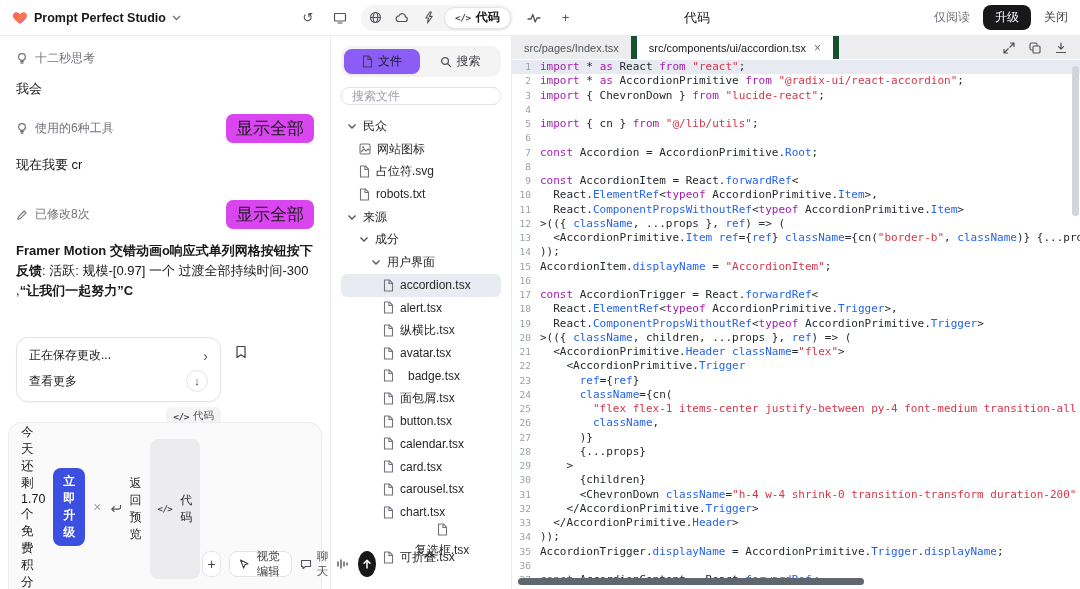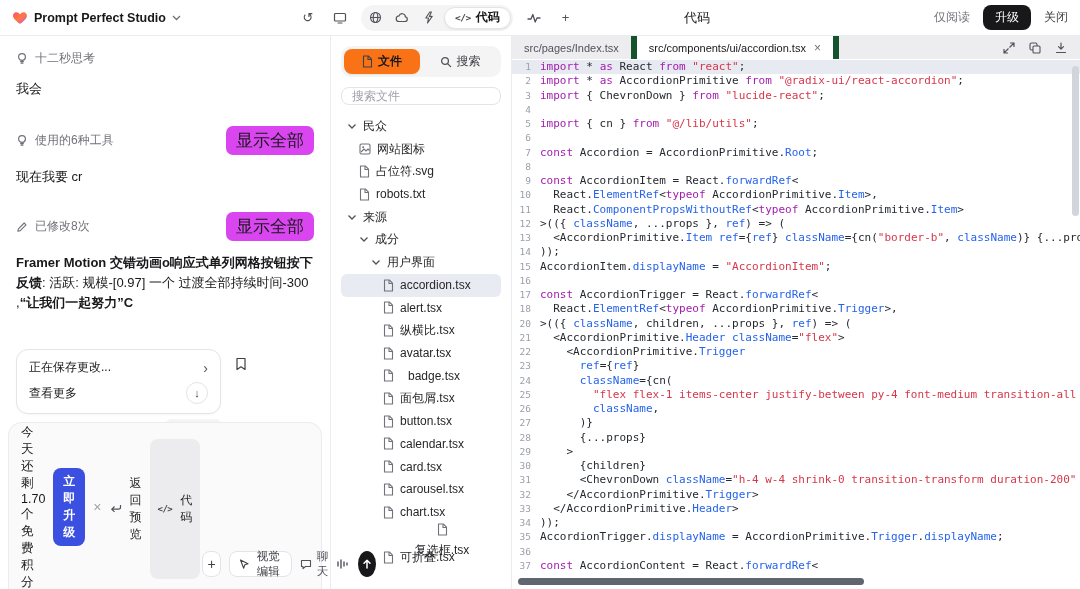--- a/index.html
+++ b/index.html
@@ -28,21 +28,21 @@
   .main{display:flex;height:553px}
 
   
   .chat{width:330px;padding:14px 16px 0;position:relative;background:#fff}
   .crow{display:flex;align-items:center;gap:7px;font-size:12px}
   .muted{color:#71717a}
   .between{justify-content:space-between}
   .left{display:flex;align-items:center;gap:7px}
   .badge{background:#d946ef;border-radius:7px;padding:3px 10px;font-size:17px;color:#18181b}
   .msg{font-size:13px;margin:13px 0}
-  .mt16{margin-top:28px}
+  .mt16{margin-top:16px}
   .mt26{margin-top:26px}
   .para{font-size:13px;line-height:1.55;margin-top:12px}
   .para .bold{font-weight:700}
   .card-row{display:flex;align-items:flex-start;gap:14px;margin-top:36px}
   .save-card{width:205px;border:1px solid #e4e4e7;background:#fff;border-radius:12px;padding:9px 12px;box-shadow:0 1px 2px rgba(0,0,0,.04)}
   .sc-row{display:flex;align-items:center;justify-content:space-between}
   .sc-row+.sc-row{margin-top:6px}
   .sc-title,.sc-more{font-size:12px}
   .sc-chev{color:#52525b;font-size:14px;line-height:1}
   .circle-btn{width:22px;height:22px;border:1px solid #e4e4e7;border-radius:50%;font-size:11px;color:#3f3f46;background:#fff;display:flex;align-items:center;justify-content:center}
@@ -65,21 +65,21 @@
   .sq{width:26px;height:26px;border:1px solid #e4e4e7;border-radius:8px;background:#fff;color:#3f3f46;font-size:14px;display:flex;align-items:center;justify-content:center}
   .ve{display:flex;align-items:center;gap:5px;border:1px solid #e4e4e7;background:#fff;border-radius:8px;height:26px;padding:0 9px;font-size:11.5px;color:#3f3f46}
   .plain{display:flex;align-items:center;gap:5px;font-size:11.5px;color:#52525b;margin-left:auto}
   .wave{display:flex}
   .send{width:26px;height:26px;border-radius:50%;background:#18181b;display:flex;align-items:center;justify-content:center}
 
   
   .files{width:182px;border-left:1px solid #ececf0;border-right:1px solid #ececf0;padding:10px 10px 0;display:flex;flex-direction:column;overflow:hidden;background:#fff}
   .seg{display:flex;background:#f4f4f5;border-radius:10px;padding:3px;gap:2px}
   .seg-btn{flex:1;display:flex;align-items:center;justify-content:center;gap:5px;font-size:12px;height:25px;border-radius:8px;color:#3f3f46}
-  .seg-btn.active{background:#f97316;box-shadow:0 1px 2px rgba(0,0,0,.07);font-weight:700;color:#18181b}
+  .seg-btn.active{background:#8b5cf6;box-shadow:0 1px 2px rgba(0,0,0,.07);font-weight:400;color:#18181b}
   .file-search{margin-top:10px;border:1px solid #e4e4e7;border-radius:8px;height:18px;padding:0 10px;font-size:12px;outline:none;width:100%;color:#18181b}
   .file-search::placeholder{color:#a1a1aa}
   .tree{margin-top:10px;flex:1;overflow:hidden}
   .tree-row{display:flex;align-items:center;gap:6px;height:22.7px;font-size:12px;color:#27272a;border-radius:6px}
   .tree-row.selected{background:#e8ebf2}
   .tree-icon{display:flex;align-items:center;flex:none}
 
   
   .editor{flex:1;display:flex;flex-direction:column;position:relative;background:#fff;overflow:hidden}
   .etabs{height:23px;background:#ededf0;display:flex;align-items:stretch;font-size:11px;color:#52525b;flex:none}
@@ -612,20 +612,24 @@
           </div>
           <div class="code-row">
             <span class="gutter">17</span>
             <span class="code-text"><span class="tok-kw">const</span> AccordionTrigger = React.<span class="tok-prop">forwardRef</span>&lt;</span>
           </div>
           <div class="code-row">
             <span class="gutter">18</span>
             <span class="code-text">  React.<span class="tok-prop">ElementRef</span>&lt;<span class="tok-kw">typeof</span> AccordionPrimitive.<span class="tok-prop">Trigger</span>&gt;,</span>
           </div>
           <div class="code-row">
+            <span class="gutter">19</span>
+            <span class="code-text">  React.<span class="tok-prop">ComponentPropsWithoutRef</span>&lt;<span class="tok-kw">typeof</span> AccordionPrimitive.<span class="tok-prop">Trigger</span>&gt;</span>
+          </div>
+          <div class="code-row">
             <span class="gutter">20</span>
             <span class="code-text">&gt;(({ <span class="tok-attr">className</span>, children, ...props }, <span class="tok-attr">ref</span>) =&gt; (</span>
           </div>
           <div class="code-row">
             <span class="gutter">21</span>
             <span class="code-text">  &lt;AccordionPrimitive.<span class="tok-prop">Header</span> <span class="tok-attr">className</span>=<span class="tok-str">"flex"</span>&gt;</span>
           </div>
           <div class="code-row">
             <span class="gutter">22</span>
             <span class="code-text">    &lt;AccordionPrimitive.<span class="tok-prop">Trigger</span></span>

